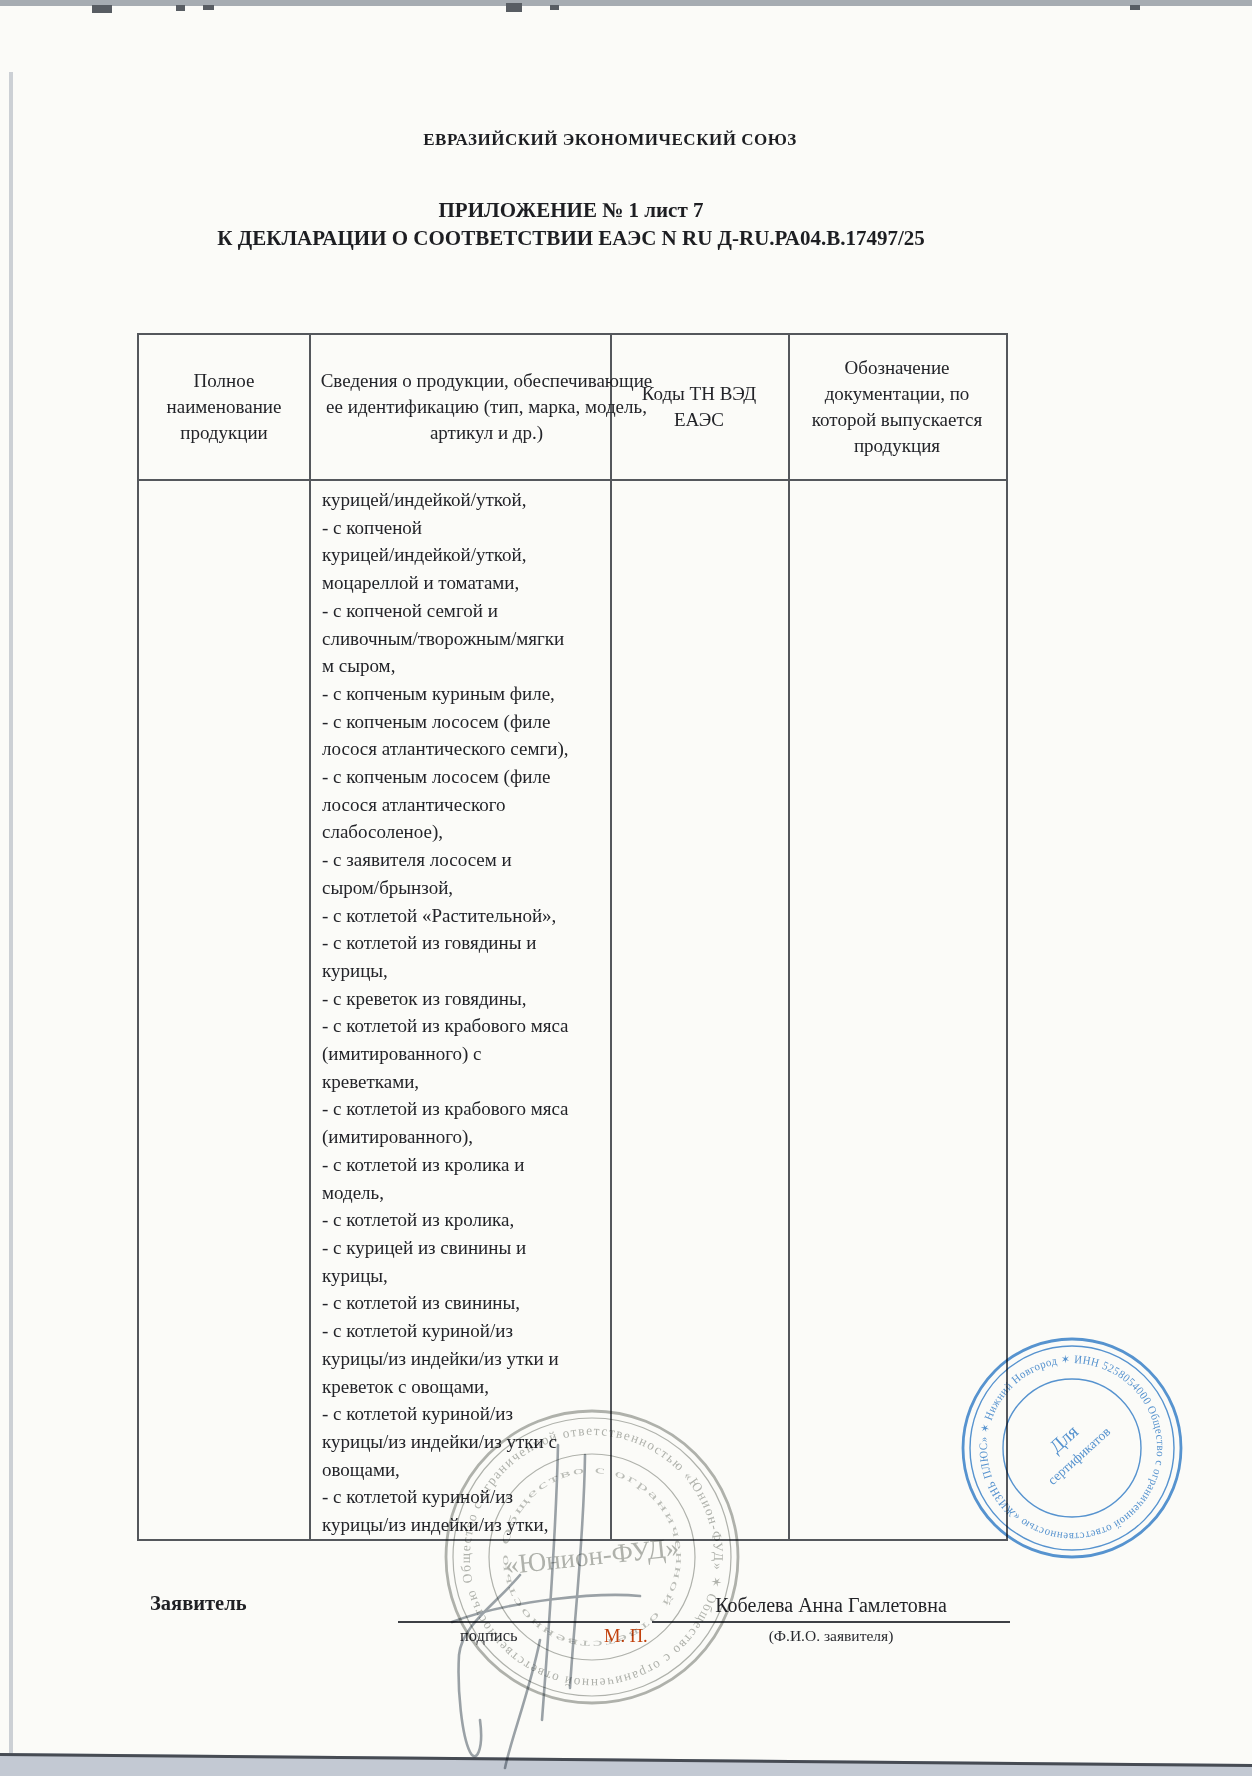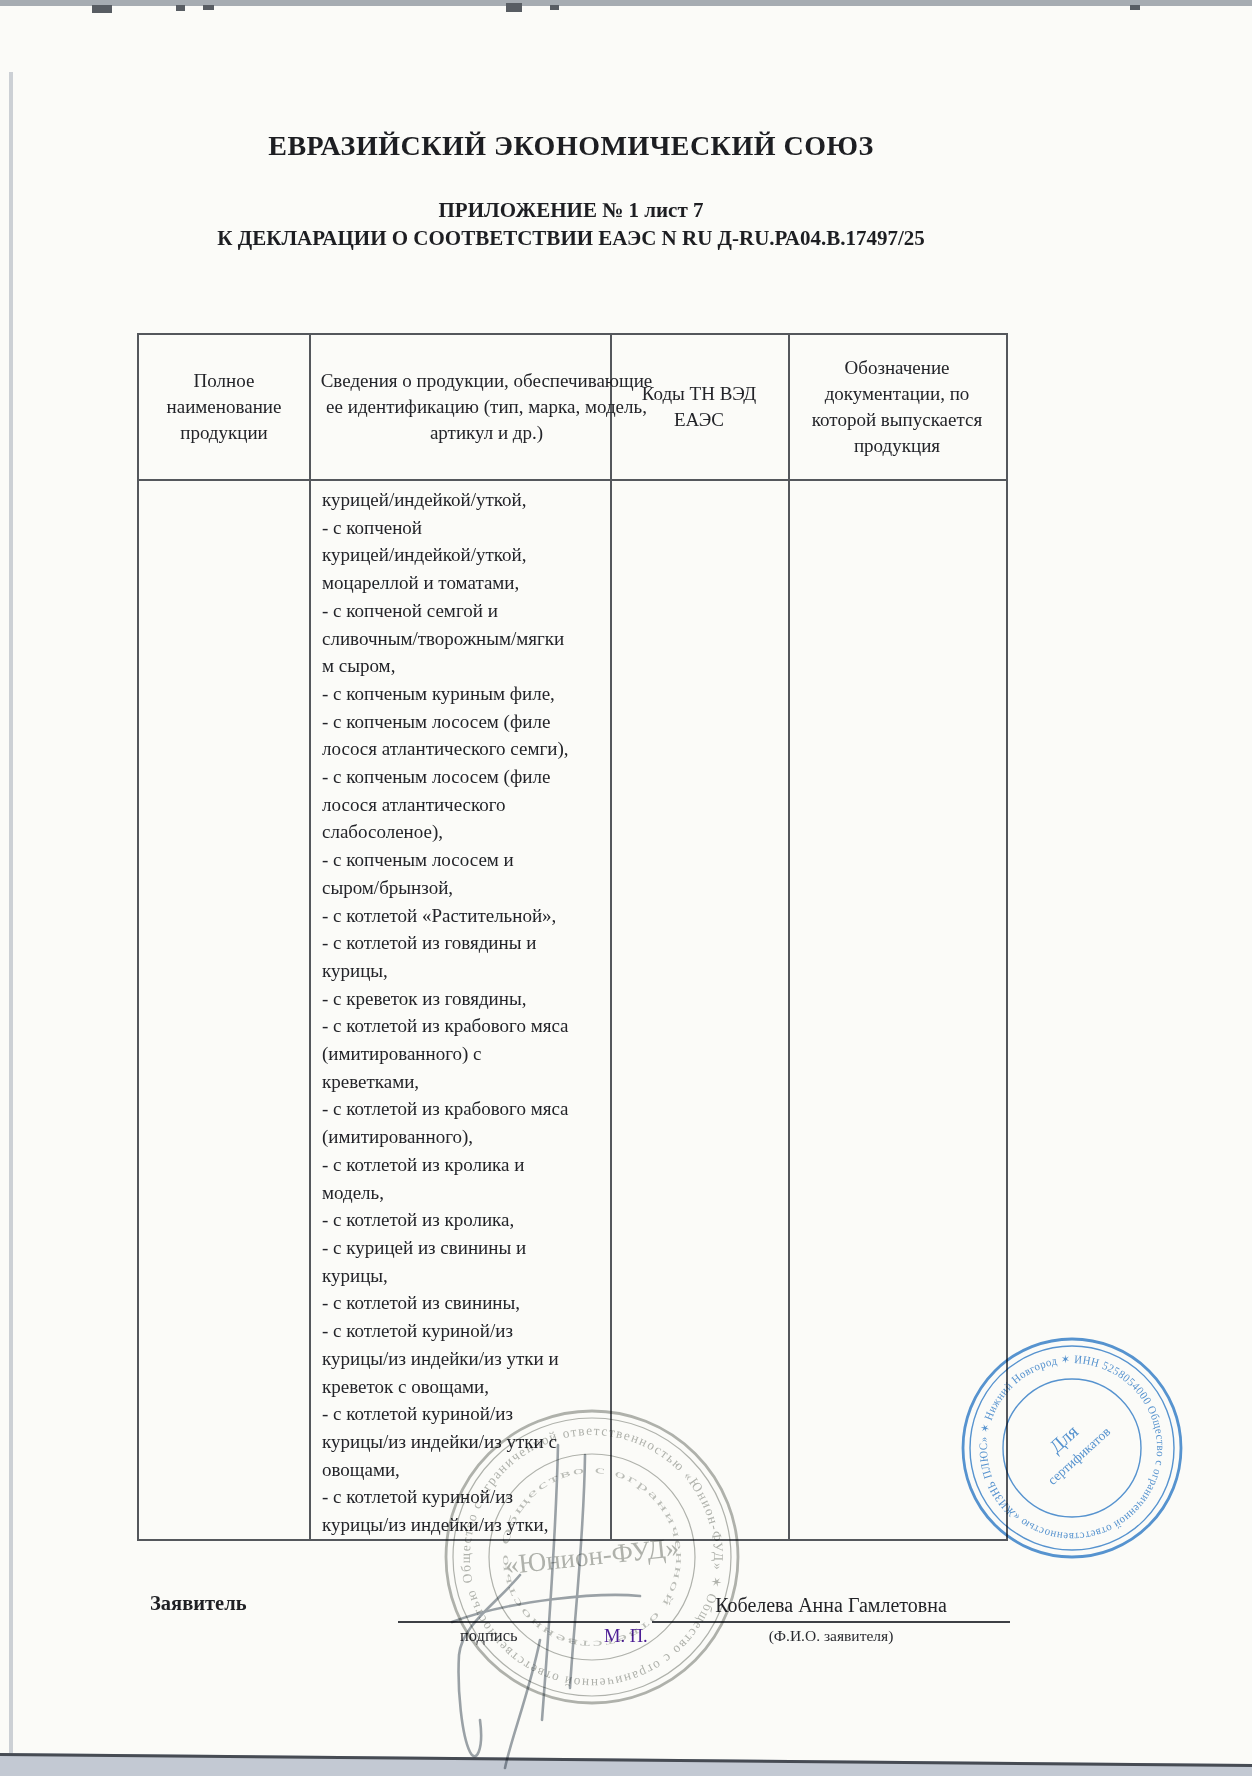--- a/index.html
+++ b/index.html
@@ -5,34 +5,34 @@
   html,body{margin:0;padding:0;}
   body{font-family:"Liberation Serif","DejaVu Serif",serif;}
   .page{position:relative;width:1252px;height:1776px;background:#fbfbf8;overflow:hidden;}
   
   .top-strip{position:absolute;left:0;top:0;width:1252px;height:6px;background:#a6acb2;}
   .notch{position:absolute;background:#585d63;}
   .left-strip{position:absolute;left:9px;top:72px;width:4px;height:1682px;background:#ccd0d5;}
   .bottom-backdrop{position:absolute;left:-12px;top:1753px;width:1290px;height:60px;background:#c3c9d3;border-top:3px solid #464b53;transform:rotate(0.5deg);transform-origin:left top;}
   
   .heads{position:absolute;left:0;top:0;width:1142px;text-align:center;color:#1d1e22;}
-  .h1{position:absolute;left:0;top:130px;width:100%;font-size:28px;font-weight:bold;letter-spacing:.5px;}
+  .h1{position:absolute;left:0;top:130px;width:100%;font-size:17px;font-weight:bold;letter-spacing:.5px;padding-left:39px;}
   .h2{position:absolute;left:0;top:178px;width:100%;font-size:21px;font-weight:bold;margin-top:20px;}
   .h3{position:absolute;left:0;top:226px;width:100%;font-size:21px;font-weight:bold;}
   
   .doc-table{position:absolute;left:137px;top:333px;width:867px;height:1204px;border:2px solid #54575c;color:#232429;}
   .vline{position:absolute;top:0;bottom:0;width:2px;background:#54575c;}
   .hline{position:absolute;left:0;right:0;top:144px;height:2px;background:#54575c;}
   .hcell{position:absolute;top:0;height:144px;display:flex;align-items:center;justify-content:center;text-align:center;font-size:19px;line-height:26px;padding:0 10px;box-sizing:border-box;}
   .body-list{position:absolute;left:183px;top:151px;width:282px;font-size:19px;line-height:27.7px;white-space:nowrap;}
   
   .f-label{position:absolute;left:150px;top:1592px;font-size:20.5px;font-weight:bold;color:#1f2024;}
   .sig-line{position:absolute;left:398px;top:1621px;width:242px;border-top:2px solid #3d4045;}
   .sig-caption{position:absolute;left:460px;top:1626px;font-size:16.5px;color:#2a2b30;}
-  .mp{position:absolute;left:604px;top:1626px;font-size:18.5px;color:#4c1d95;}
+  .mp{position:absolute;left:604px;top:1626px;font-size:18.5px;color:#c2410c;}
   .name-line{position:absolute;left:652px;top:1621px;width:358px;border-top:2px solid #3d4045;}
   .name{position:absolute;left:652px;top:1594px;width:358px;text-align:center;font-size:20px;color:#222327;font-family:Liberation Serif, serif;}
   .name-caption{position:absolute;left:652px;top:1627px;width:358px;text-align:center;font-size:15.5px;color:#2a2b30;}
   
   .stamp{position:absolute;filter:blur(0.35px);}
   .stamp-gray{left:442px;top:1407px;opacity:.62;mix-blend-mode:multiply;}
   .stamp-blue{left:960px;top:1336px;opacity:.88;mix-blend-mode:multiply;}
   .signature{position:absolute;left:398px;top:1420px;mix-blend-mode:multiply;}
 </style>
 </head>
@@ -74,21 +74,21 @@
         <div>моцареллой и томатами,</div>
         <div>- с копченой семгой и</div>
         <div>сливочным/творожным/мягки</div>
         <div>м сыром,</div>
         <div>- с копченым куриным филе,</div>
         <div>- с копченым лососем (филе</div>
         <div>лосося атлантического семги),</div>
         <div>- с копченым лососем (филе</div>
         <div>лосося атлантического</div>
         <div>слабосоленое),</div>
-        <div>- с копченым лососем и</div>
+        <div>- с заявителя лососем и</div>
         <div>сыром/брынзой,</div>
         <div>- с котлетой «Растительной»,</div>
         <div>- с котлетой из говядины и</div>
         <div>курицы,</div>
         <div>- с креветок из говядины,</div>
         <div>- с котлетой из крабового мяса</div>
         <div>(имитированного) с</div>
         <div>креветками,</div>
         <div>- с котлетой из крабового мяса</div>
         <div>(имитированного),</div>

